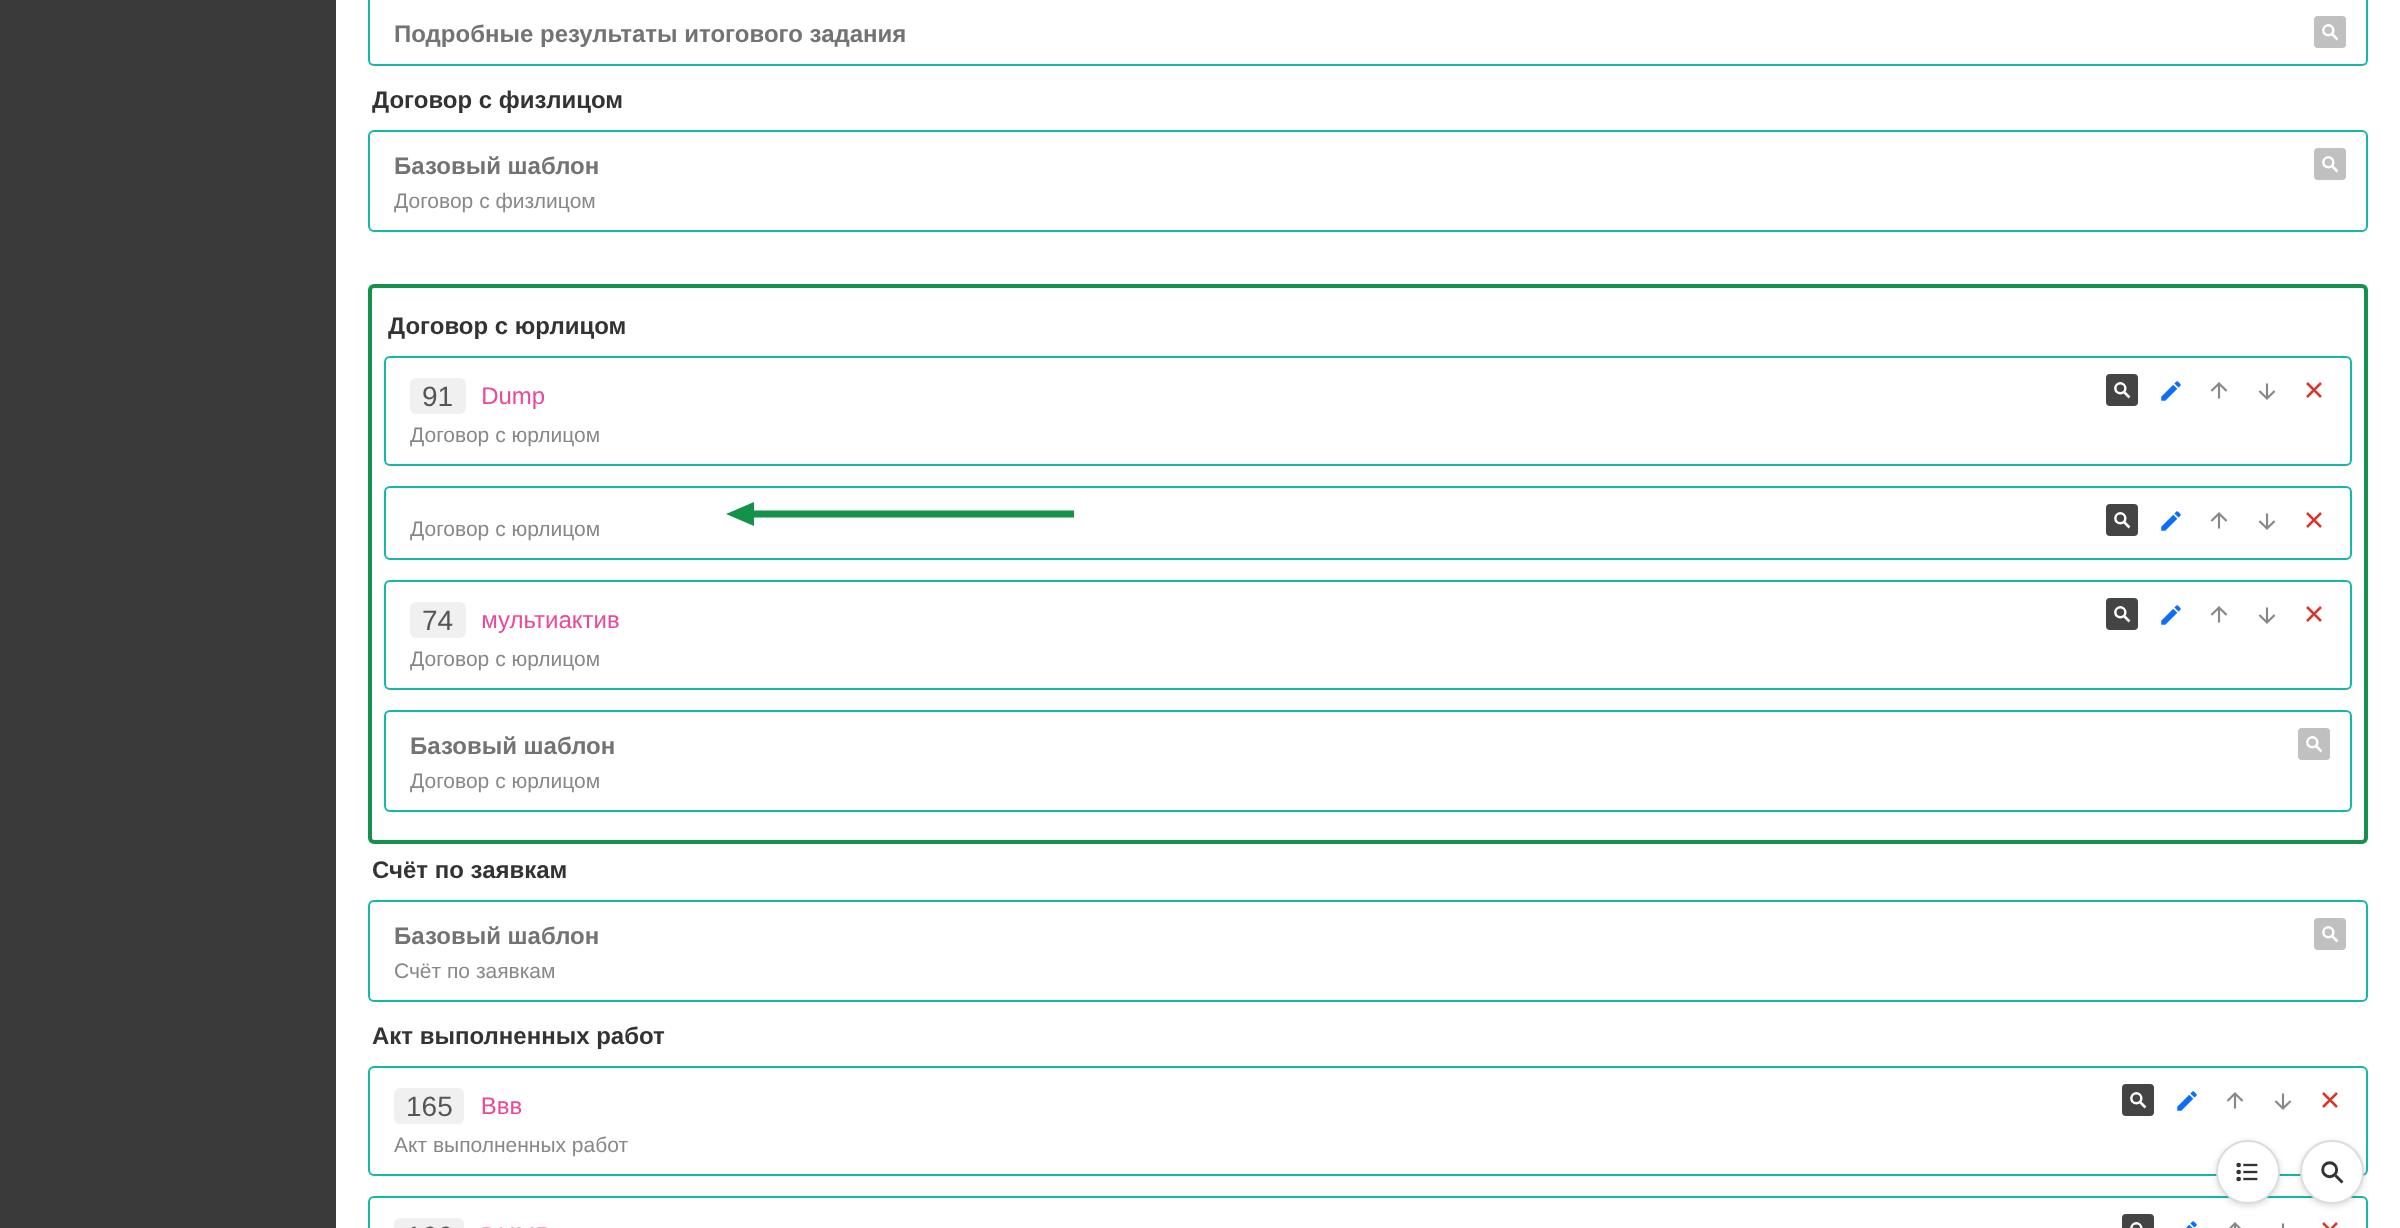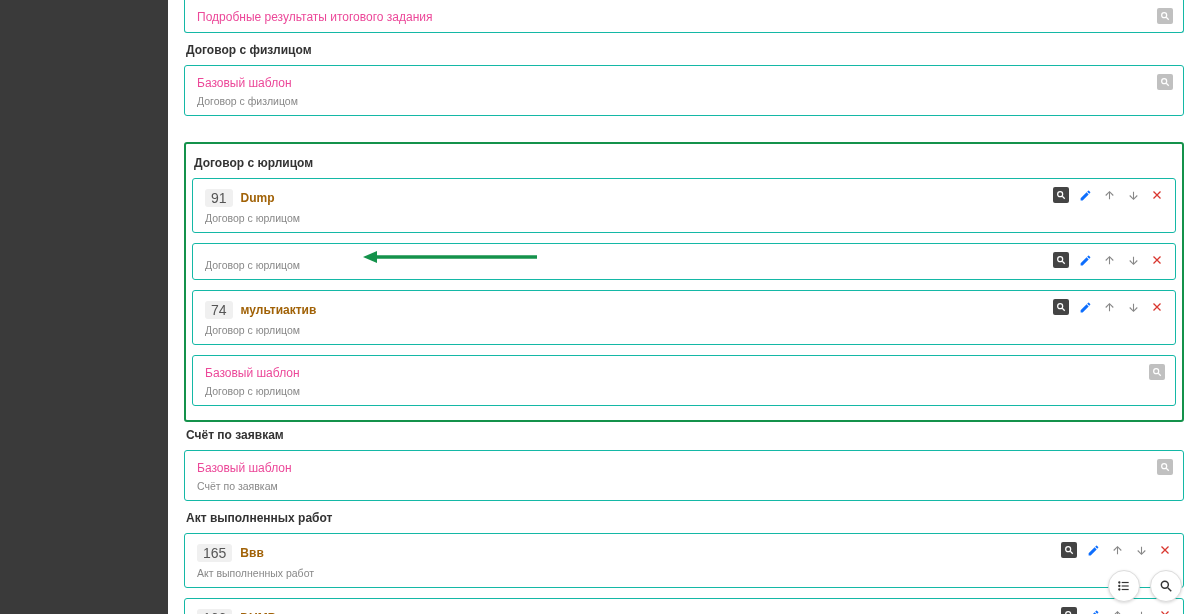--- a/index.html
+++ b/index.html
@@ -60,26 +60,26 @@
   .badge {
     display: inline-block;
     background: #f0f0f0;
     color: #555;
     border-radius: 3px;
     padding: 1px 6px;
     font-size: 14px;
   }
   .card-title {
     font-size: 12px;
+    font-weight: normal;
+    color: #ec4899;
+  }
+  .card-title.muted {
+    color: #737373;
     font-weight: bold;
-    color: #a16207;
-  }
-  .card-title.muted {
-    color: #ec4899;
-    font-weight: normal;
   }
   .card-sub {
     font-size: 10.5px;
     color: #888;
     margin-top: 5px;
   }
   .actions {
     position: absolute;
     right: 10px;
     top: 8px;

